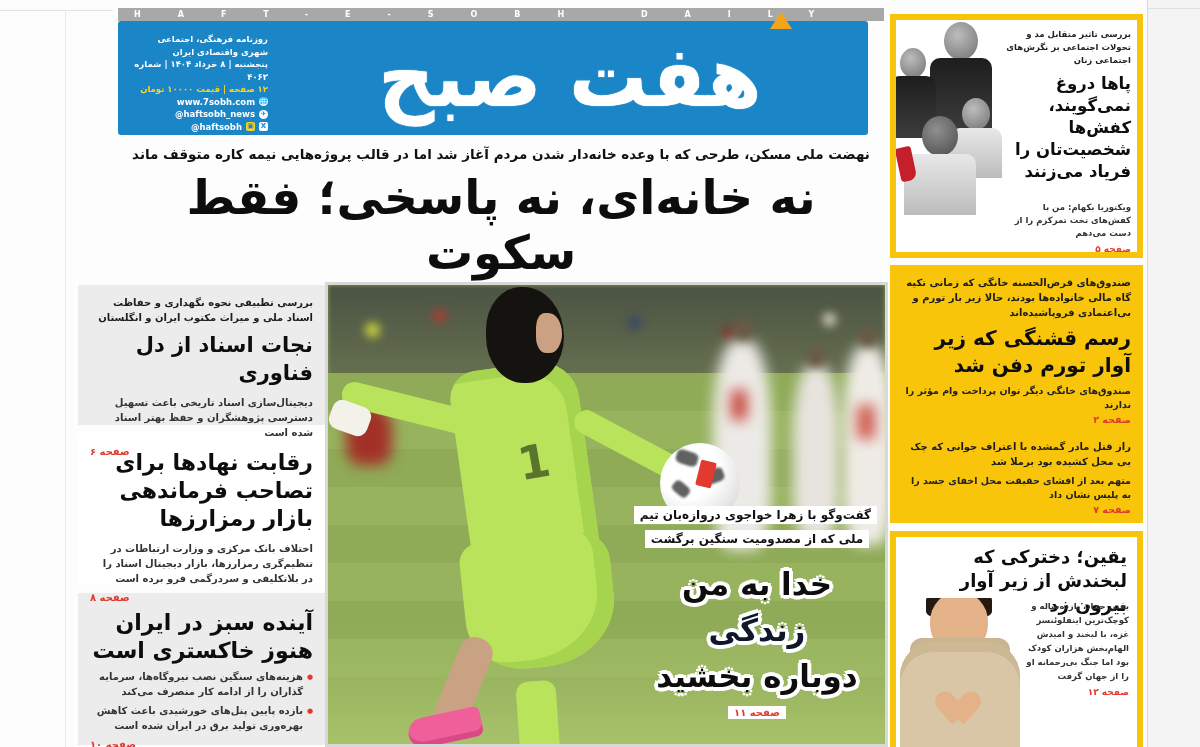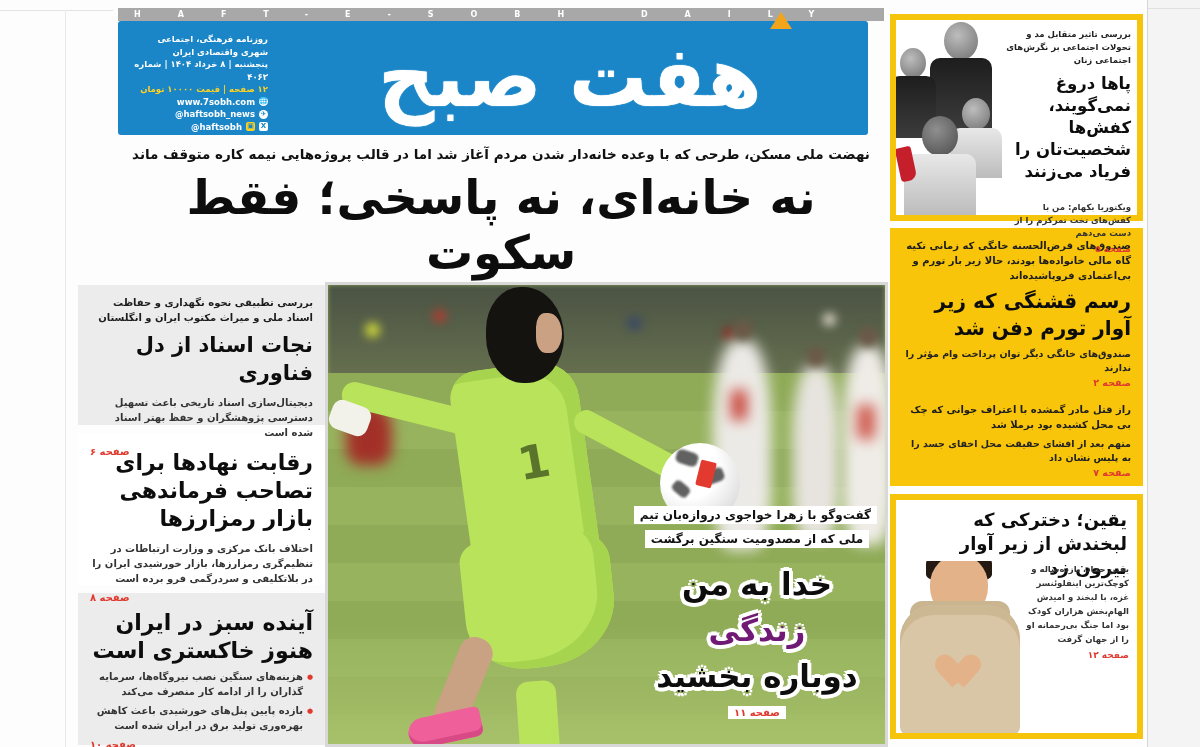--- a/index.html
+++ b/index.html
@@ -127,27 +127,27 @@
                border-radius:2px; transform:rotate(14deg); }
 
   
   .photo-caption { position:absolute; right:8px; top:218px; width:240px; direction:rtl; text-align:center; }
   .cap-kicker span { display:inline; background:#ffffff; color:#111; font-size:12px; font-weight:bold;
                      line-height:24px; padding:2px 6px; box-decoration-break:clone;
                      -webkit-box-decoration-break:clone; }
   .cap-head { margin-top:10px; font-size:31px; font-weight:bold; color:#0d0d0d; line-height:46px;
               text-shadow:-3px -3px 0 #fff,3px -3px 0 #fff,-3px 3px 0 #fff,3px 3px 0 #fff,
                           0 -4px 0 #fff,0 4px 0 #fff,-4px 0 0 #fff,4px 0 0 #fff; }
-  .cap-head .hl { color:#701a75; }
+  .cap-head .hl { color:#0f172a; }
   .cap-page { margin-top:2px; text-align:center; }
   .cap-page span { background:#ffffff; padding:1px 6px; font-size:10px; }
 
   
   .right-col { position:absolute; left:890px; top:14px; width:253px; }
-  .boxA { position:relative; height:207px; border:6px solid #f6c50b; background:#ffffff; }
+  .boxA { position:relative; height:244px; border:6px solid #f6c50b; background:#ffffff; }
   .collage { position:absolute; left:0; top:0; width:112px; height:195px; overflow:hidden; }
   .portrait { position:absolute; }
   .p-head { position:absolute; border-radius:50%; background:radial-gradient(circle at 40% 35%, #bdbdbd, #6e6e6e); }
   .p-body { position:absolute; border-radius:10px 10px 0 0; background:linear-gradient(#1d1d1d,#3c3c3c); }
   .p-body.light { background:linear-gradient(#e8e8e8,#bcbcbc); }
   .red-heel { position:absolute; left:2px; bottom:34px; width:16px; height:34px; background:#c61f2c;
               border-radius:3px 3px 8px 3px; transform:rotate(-12deg); }
   .boxA-text { position:absolute; right:6px; top:8px; width:128px; direction:rtl; text-align:right; }
   .boxA-text .kicker { font-size:8.5px; font-weight:bold; color:#222; line-height:13px; }
   .boxA-text .headline { font-size:16.5px; font-weight:bold; color:#0d0d0d; line-height:22px; margin-top:6px; }
@@ -229,21 +229,21 @@
 
   <div class="left-col">
     <div class="card gray card1">
       <div class="kicker">بررسی تطبیقی نحوه نگهداری و حفاظت اسناد ملی و میراث مکتوب ایران و انگلستان</div>
       <div class="headline">نجات اسناد از دل فناوری</div>
       <div class="subhead">دیجیتال‌سازی اسناد تاریخی باعث تسهیل دسترسی پژوهشگران و حفظ بهتر اسناد شده است</div>
       <div class="pageline page-ref">صفحه ۶</div>
     </div>
     <div class="card card2">
       <div class="headline">رقابت نهادها برای تصاحب فرماندهی بازار رمزارزها</div>
-      <div class="subhead">اختلاف بانک مرکزی و وزارت ارتباطات در تنظیم‌گری رمزارزها، بازار خورشیدی ایران را در بلاتکلیفی و سردرگمی فرو برده است</div>
+      <div class="subhead">اختلاف بانک مرکزی و وزارت ارتباطات در تنظیم‌گری رمزارزها، بازار دیجیتال اسناد را در بلاتکلیفی و سردرگمی فرو برده است</div>
       <div class="pageline page-ref">صفحه ۸</div>
     </div>
     <div class="card gray card3">
       <div class="headline">آینده سبز در ایران هنوز خاکستری است</div>
       <div class="bullet-item">هزینه‌های سنگین نصب نیروگاه‌ها، سرمایه گذاران را از ادامه کار منصرف می‌کند</div>
       <div class="bullet-item">بازده پایین پنل‌های خورشیدی باعث کاهش بهره‌وری تولید برق در ایران شده است</div>
       <div class="pageline page-ref">صفحه ۱۰</div>
     </div>
   </div>
 

